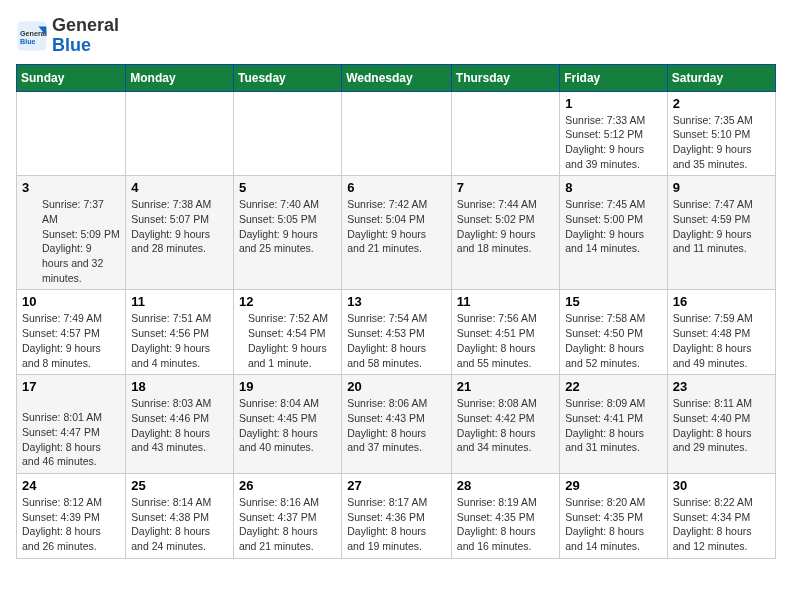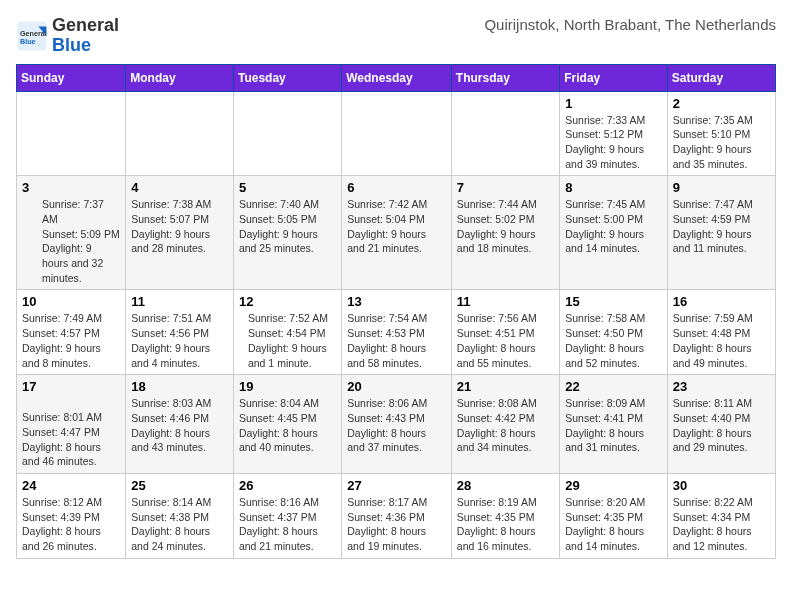--- a/index.html
+++ b/index.html
@@ -43,21 +43,21 @@
     .location-title {
       font-size: 15px;
       color: #555;
     }
     .calendar {
       width: 100%;
       border-collapse: collapse;
       font-size: 11px;
     }
     .calendar thead th {
-      background: #6d28d9;
+      background: #15803d;
       color: #fff;
       padding: 6px 4px;
       text-align: left;
       font-size: 12px;
       font-weight: bold;
       border: 1px solid #0d47a1;
     }
     .calendar tbody td {
       border: 1px solid #ccc;
       vertical-align: top;
@@ -93,21 +93,20 @@
       <text x="5" y="20" font-size="9" font-weight="bold" fill="#333" font-family="Arial">General</text>
       <text x="5" y="30" font-size="9" font-weight="bold" fill="#1565c0" font-family="Arial">Blue</text>
       <polygon points="28,8 38,8 38,20" fill="#1565c0"></polygon>
     </svg>
     <div class="logo-text">
       <span class="general">General</span><br>
       <span class="blue">Blue</span>
     </div>
   </div>
   <div class="title-area">
-    <div class="location-title">Quirijnstok, North Brabant, The Netherlands</div>
   </div>
 </div>
 
 <table class="calendar">
   <thead>
     <tr>
     <th>Sunday</th>
         <th>Monday</th>
         <th>Tuesday</th>
         <th>Wednesday</th>

